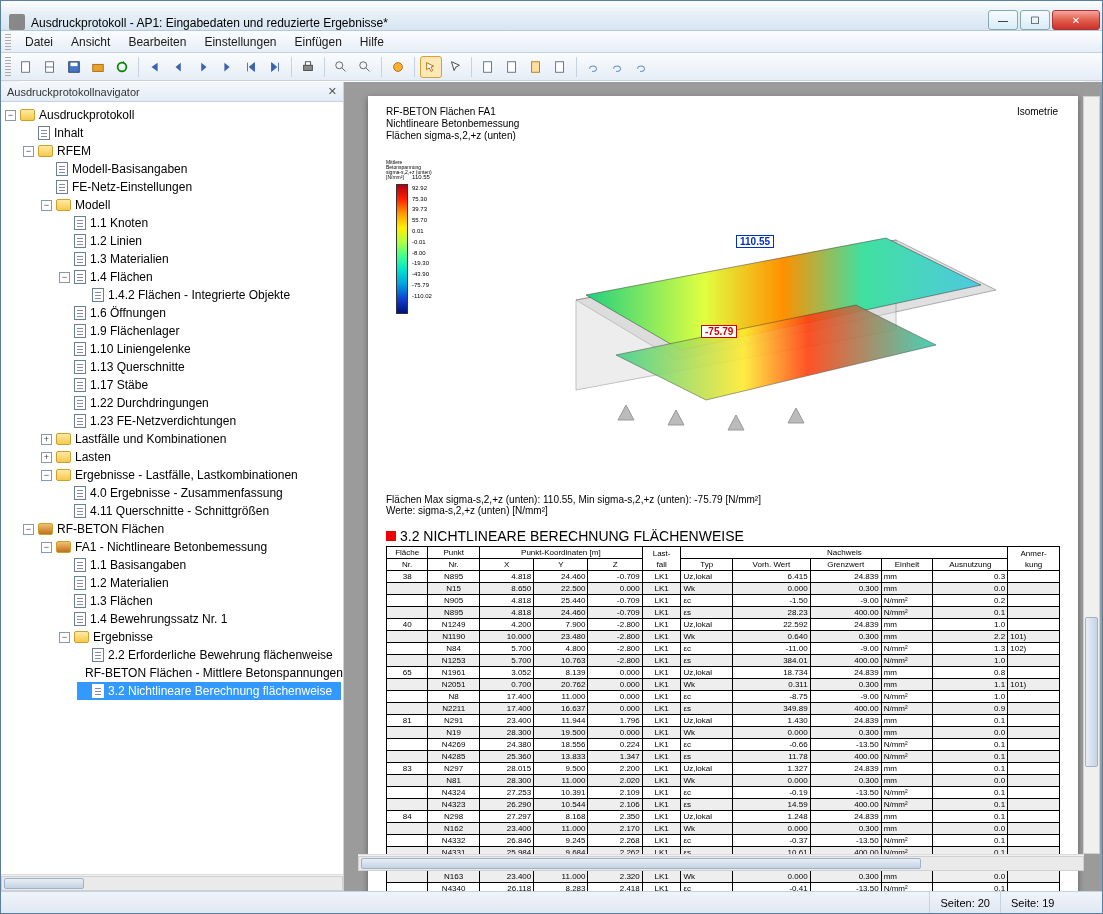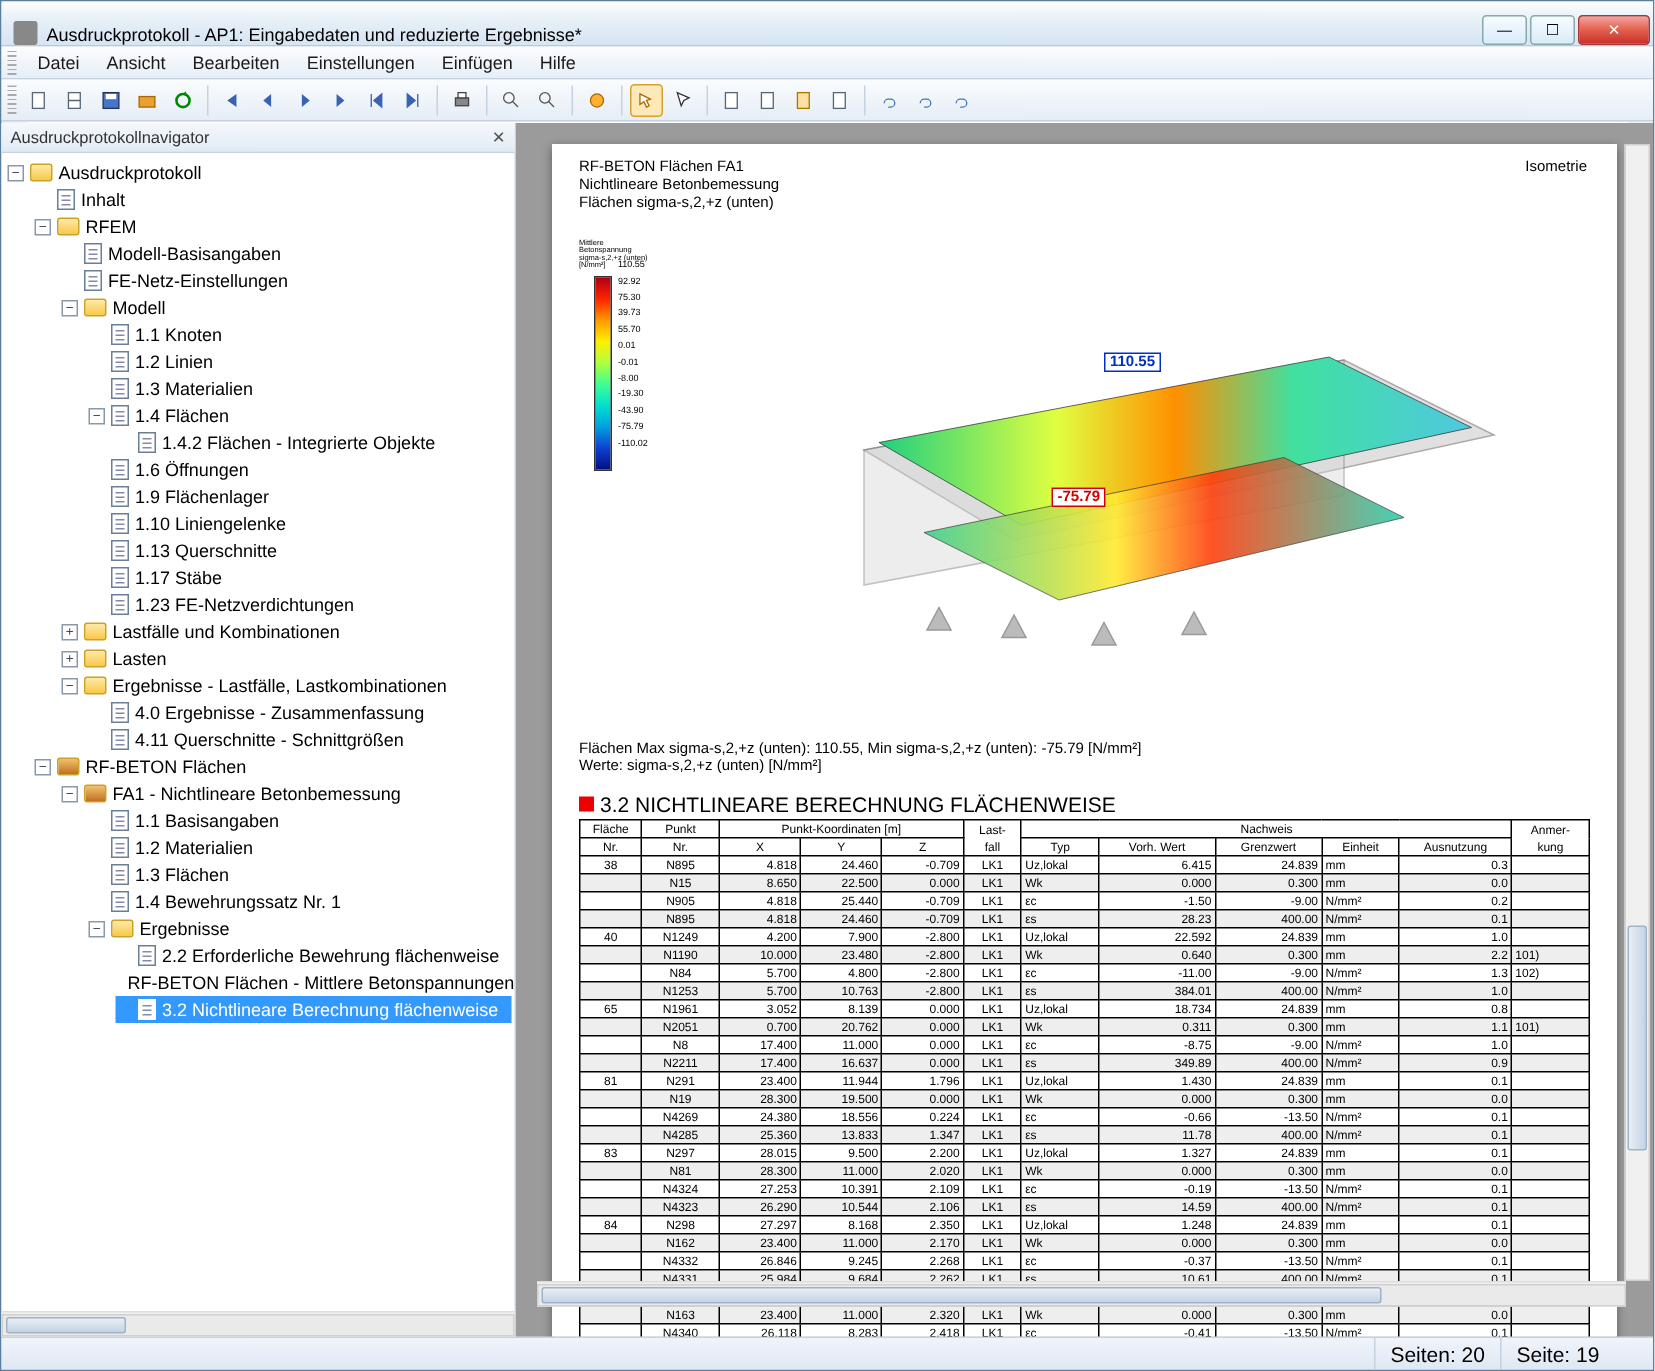--- a/index.html
+++ b/index.html
@@ -72,21 +72,21 @@
 .dtable { width: 100%; border-collapse: collapse; font-size: 8px; margin-top: 2px; table-layout:fixed;}
 .dtable th, .dtable td { border: 1px solid #000; padding: 0 2px; height: 11px; line-height:11px; overflow:hidden; white-space:nowrap;}
 .dtable th { font-weight: normal; text-align: center; background:#fff;}
 .dtable td { text-align: right; }
 .dtable td.l { text-align: left; }
 .dtable td.c { text-align: center; }
 .dtable tr.shade td { background: #eee; }
 .dtable col.c1{width:32px}.dtable col.c2{width:40px}.dtable col.c3{width:42px}.dtable col.c4{width:42px}.dtable col.c5{width:42px}.dtable col.c6{width:30px}.dtable col.c7{width:40px}.dtable col.c8{width:60px}.dtable col.c9{width:55px}.dtable col.c10{width:40px}.dtable col.c11{width:58px}.dtable col.c12{width:40px}
 
 
-.status { height: 22px; background: linear-gradient(#f0f4fa,#dfe8f3); border-top: 1px solid #c5d2e0; display: flex; align-items: center; font-size: 14px; }
+.status { height: 22px; background: linear-gradient(#f0f4fa,#dfe8f3); border-top: 1px solid #c5d2e0; display: flex; align-items: center; font-size: 11px; }
 .status .cell { border-left: 1px solid #c5d2e0; padding: 0 10px; height: 100%; display: flex; align-items: center; }
 .status .spacer { flex: 1; }
 
 svg { display: block; }
 </style>
 </head>
 <body>
 
 <div class="window">
   <div class="titlebar">
@@ -365,20 +365,27 @@
                           <div class="node">
                             <span class="exp none"></span>
                             <span class="ticon page"></span>
                             <span>1.17 Stäbe</span>
                           </div>
                         </li>
                       <li>
                           <div class="node">
                             <span class="exp none"></span>
                             <span class="ticon page"></span>
+                            <span>1.22 Durchdringungen</span>
+                          </div>
+                        </li>
+                      <li>
+                          <div class="node">
+                            <span class="exp none"></span>
+                            <span class="ticon page"></span>
                             <span>1.23 FE-Netzverdichtungen</span>
                           </div>
                         </li>
                     </ul>
                   </li>
                   <li>
                       <div class="node">
                         <span class="exp">+</span>
                         <span class="ticon folder"></span>
                         <span>Lastfälle und Kombinationen</span>

